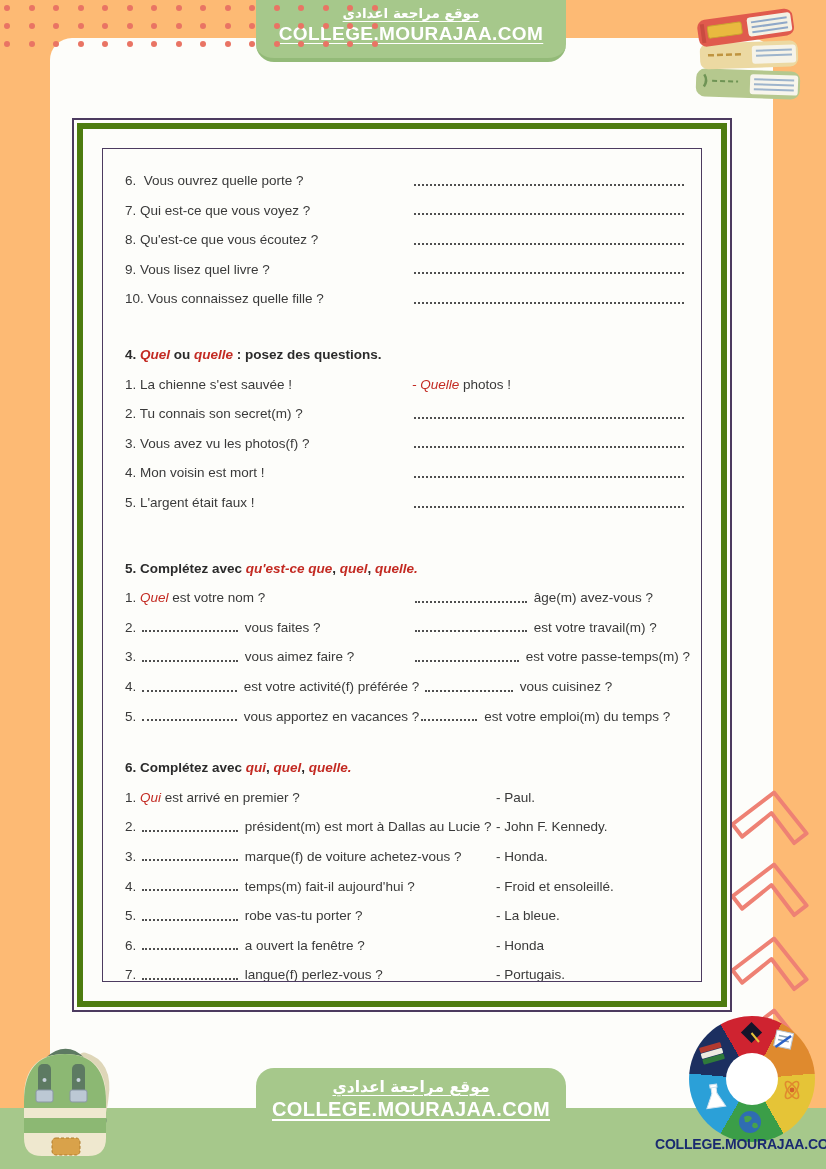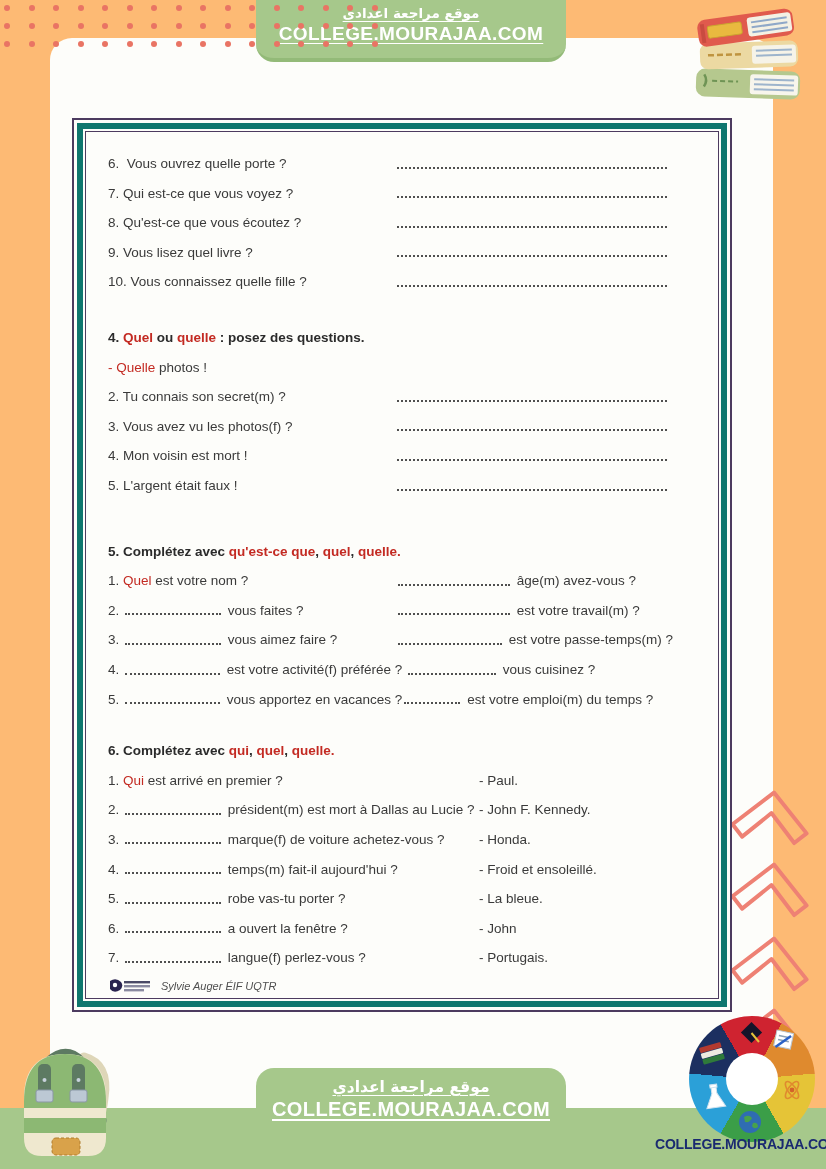--- a/index.html
+++ b/index.html
@@ -24,31 +24,31 @@
   .footer-band{position:absolute;left:0;top:1108px;width:826px;height:61px;background:#a6c88b;z-index:1;}
 
   
   .dot-grid{position:absolute;left:4px;top:5px;display:grid;z-index:4;
             grid-template-columns:repeat(16,24.5px);grid-auto-rows:18px;}
   .dot{width:6px;height:6px;border-radius:50%;background:#e97464;}
 
   
   .frame{position:absolute;left:72px;top:118px;width:660px;height:894px;z-index:4;
          border:2px solid #4c3b5f;padding:3px;box-sizing:border-box;background:transparent;}
-  .frame2{border:6px solid #0f766e;padding:2px;height:100%;box-sizing:border-box;}
+  .frame2{border:6px solid #4d7c0f;padding:19px;height:100%;box-sizing:border-box;}
   .frame3{border:1px solid #4c3b5f;height:100%;box-sizing:border-box;overflow:hidden;
           padding:16px 18px 0 22px;}
 
   
   .row{display:flex;align-items:flex-end;height:29.6px;padding-bottom:6px;box-sizing:border-box;
        font-size:13.5px;color:#3a3a3a;line-height:1.15;}
   .w-title{font-weight:bold;color:#2b2b2b;}
   .w-title .red{font-weight:bold;}
   .txt{white-space:pre;}
-  .red{color:#c32a22;white-space:pre;}
+  .red{color:#c32a22;white-space:pre;font-style:italic;}
   .lead{display:flex;align-items:flex-end;flex:none;}
   .dots{flex:none;height:0;border-bottom:2px dotted #4f4f4f;margin:0 3px 3px 2px;}
 
   .credit{display:flex;align-items:center;margin-top:6px;gap:7px;}
   .credit-text{font-size:11px;font-style:italic;color:#4f4f4f;}
 
   
   .chev{position:absolute;width:80px;height:54px;z-index:2;transform:rotate(7deg);}
 
   
@@ -205,20 +205,23 @@
           </div>
           <div style="margin-top: 26px;">
             <div class="row w-title">
               <span class="txt">4. </span>
               <span class="red">Quel</span>
               <span class="txt"> ou </span>
               <span class="red">quelle</span>
               <span class="txt"> : posez des questions.</span>
             </div>
             <div class="row">
+              <span class="lead" style="width: 287px;">
+                <span class="txt">1. La chienne s'est sauvée !</span>
+              </span>
               <span class="red">- Quelle</span>
               <span class="txt"> photos !</span>
             </div>
             <div class="row">
               <span class="lead" style="width: 287px;">
                 <span class="txt">2. Tu connais son secret(m) ?</span>
               </span>
               <span class="dots" style="width: 270px;"></span>
             </div>
             <div class="row">
@@ -339,21 +342,21 @@
                 <span class="txt"> robe vas-tu porter ?</span>
               </span>
               <span class="txt">- La bleue.</span>
             </div>
             <div class="row">
               <span class="lead" style="width: 371px;">
                 <span class="txt">6. </span>
                 <span class="dots" style="width: 96px;"></span>
                 <span class="txt"> a ouvert la fenêtre ?</span>
               </span>
-              <span class="txt">- John</span>
+              <span class="txt">- Honda</span>
             </div>
             <div class="row">
               <span class="lead" style="width: 371px;">
                 <span class="txt">7. </span>
                 <span class="dots" style="width: 96px;"></span>
                 <span class="txt"> langue(f) perlez-vous ?</span>
               </span>
               <span class="txt">- Portugais.</span>
             </div>
           </div>

